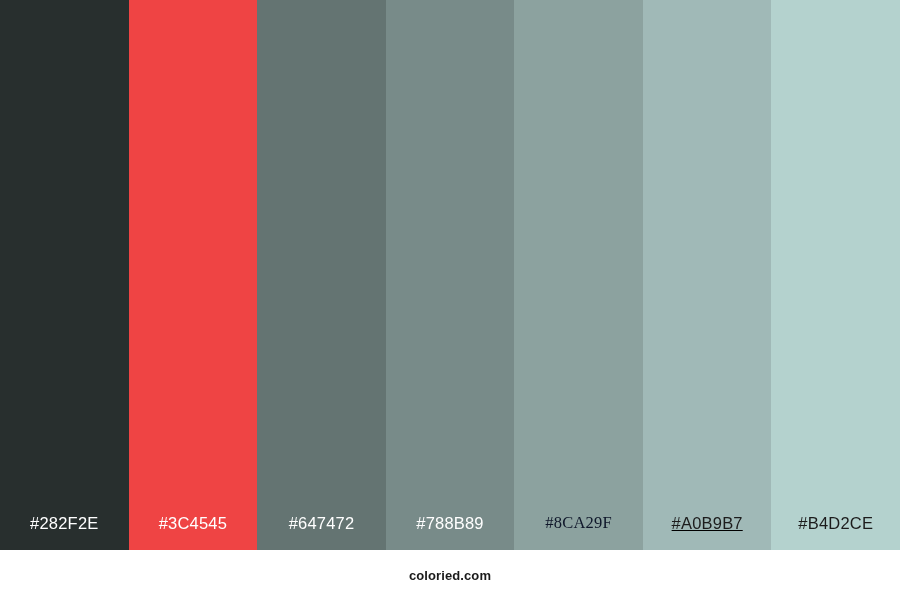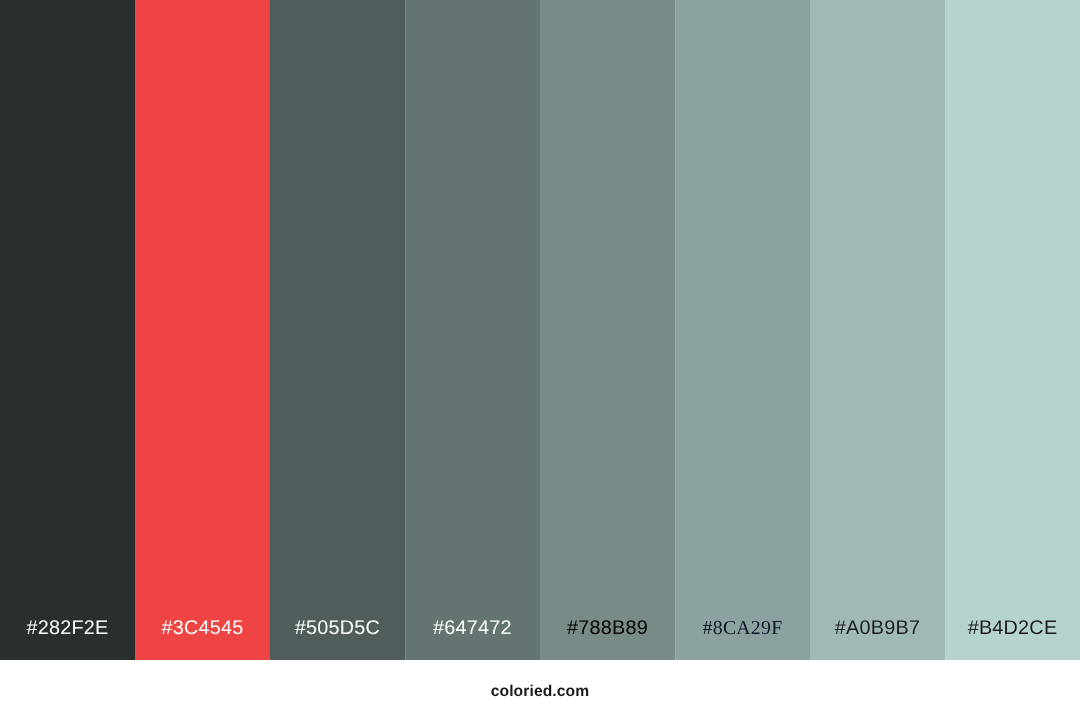--- a/index.html
+++ b/index.html
@@ -77,33 +77,30 @@
 </head>
 <body>
 
 <div id="palette-strip">
     <div class="swatch light-text" style="background-color: rgb(40, 47, 46);">
       <span class="swatch-label" style="color: rgb(255, 255, 255);">#282F2E</span>
     </div>
     <div class="swatch light-text" style="background-color: #ef4444;">
       <span class="swatch-label" style="color: rgb(255, 255, 255);">#3C4545</span>
     </div>
-    <div class="swatch light-text" style="background-color: rgb(80, 93, 92);">
-      <span class="swatch-label" style="color: rgb(255, 255, 255);">#505D5C</span>
-    </div>
     <div class="swatch light-text" style="background-color: rgb(100, 116, 114);">
       <span class="swatch-label" style="color: rgb(255, 255, 255);">#647472</span>
     </div>
     <div class="swatch light-text" style="background-color: rgb(120, 139, 137);">
-      <span class="swatch-label" style="color: #000000;">#788B89</span>
+      <span class="swatch-label" style="color: #ffffff;">#788B89</span>
     </div>
     <div class="swatch dark-text" style="background-color: rgb(140, 162, 159);">
       <span class="swatch-label" style="color: #0f172a; font-family: Liberation Serif, serif;">#8CA29F</span>
     </div>
-    <div class="swatch dark-text" style="background-color: rgb(160, 185, 183);">
+    <div class="swatch dark-text" style="background-color: rgb(160, 185, 183); text-decoration: underline;">
       <span class="swatch-label" style="color: rgb(28, 28, 28);">#A0B9B7</span>
     </div>
     <div class="swatch dark-text" style="background-color: rgb(180, 210, 206);">
       <span class="swatch-label" style="color: rgb(28, 28, 28);">#B4D2CE</span>
     </div>
   </div>
 
 <div id="footer">
   <span id="footer-brand">coloried.com</span>
 </div>

